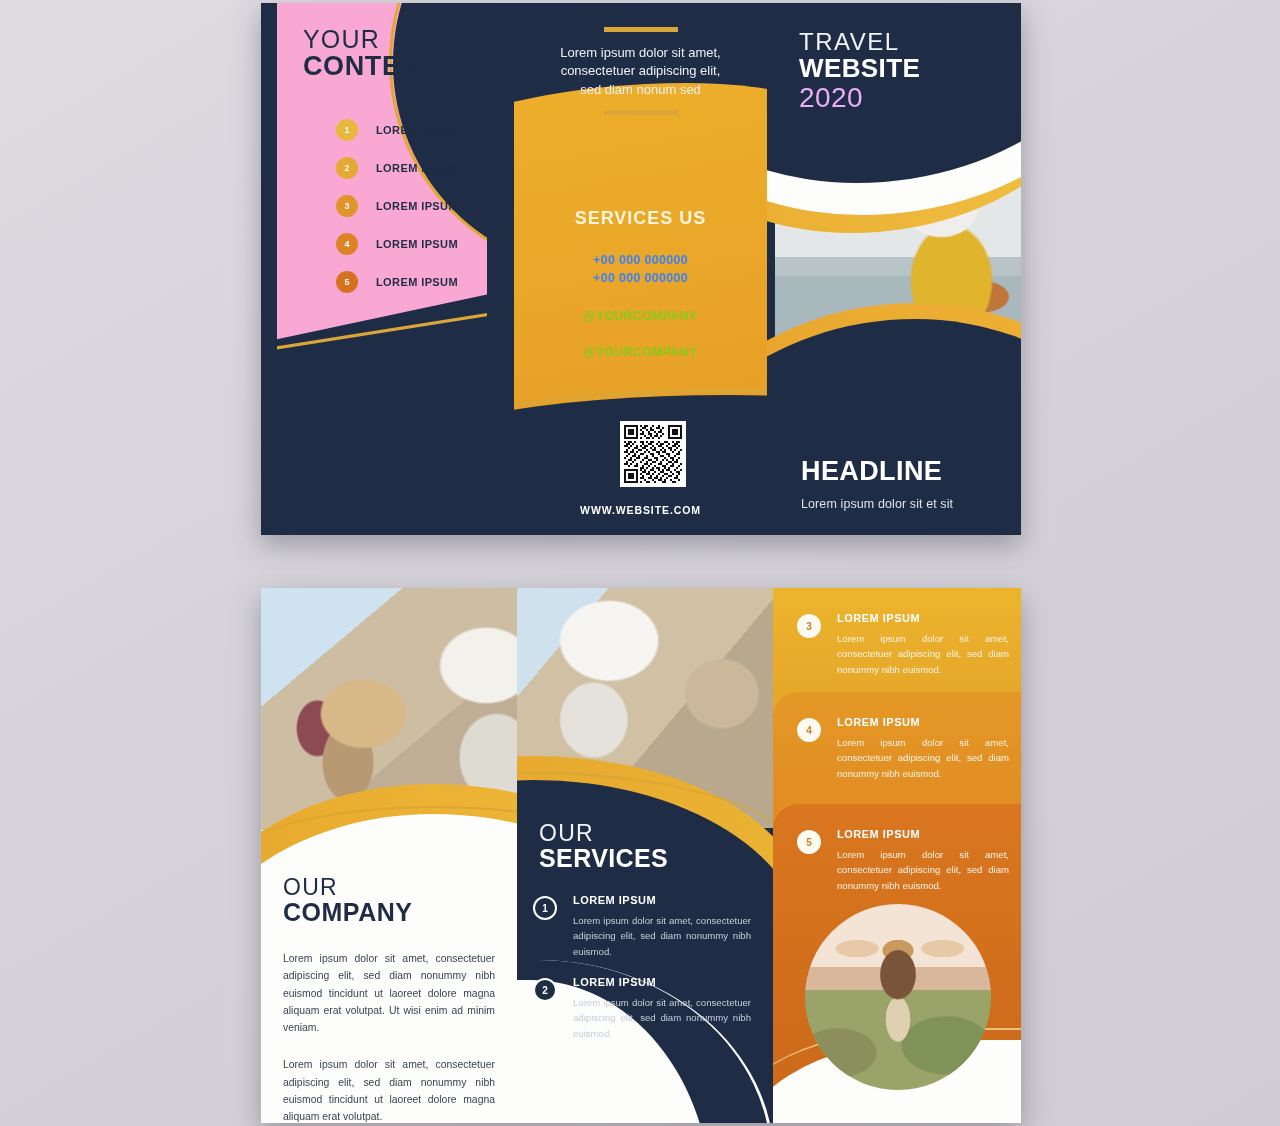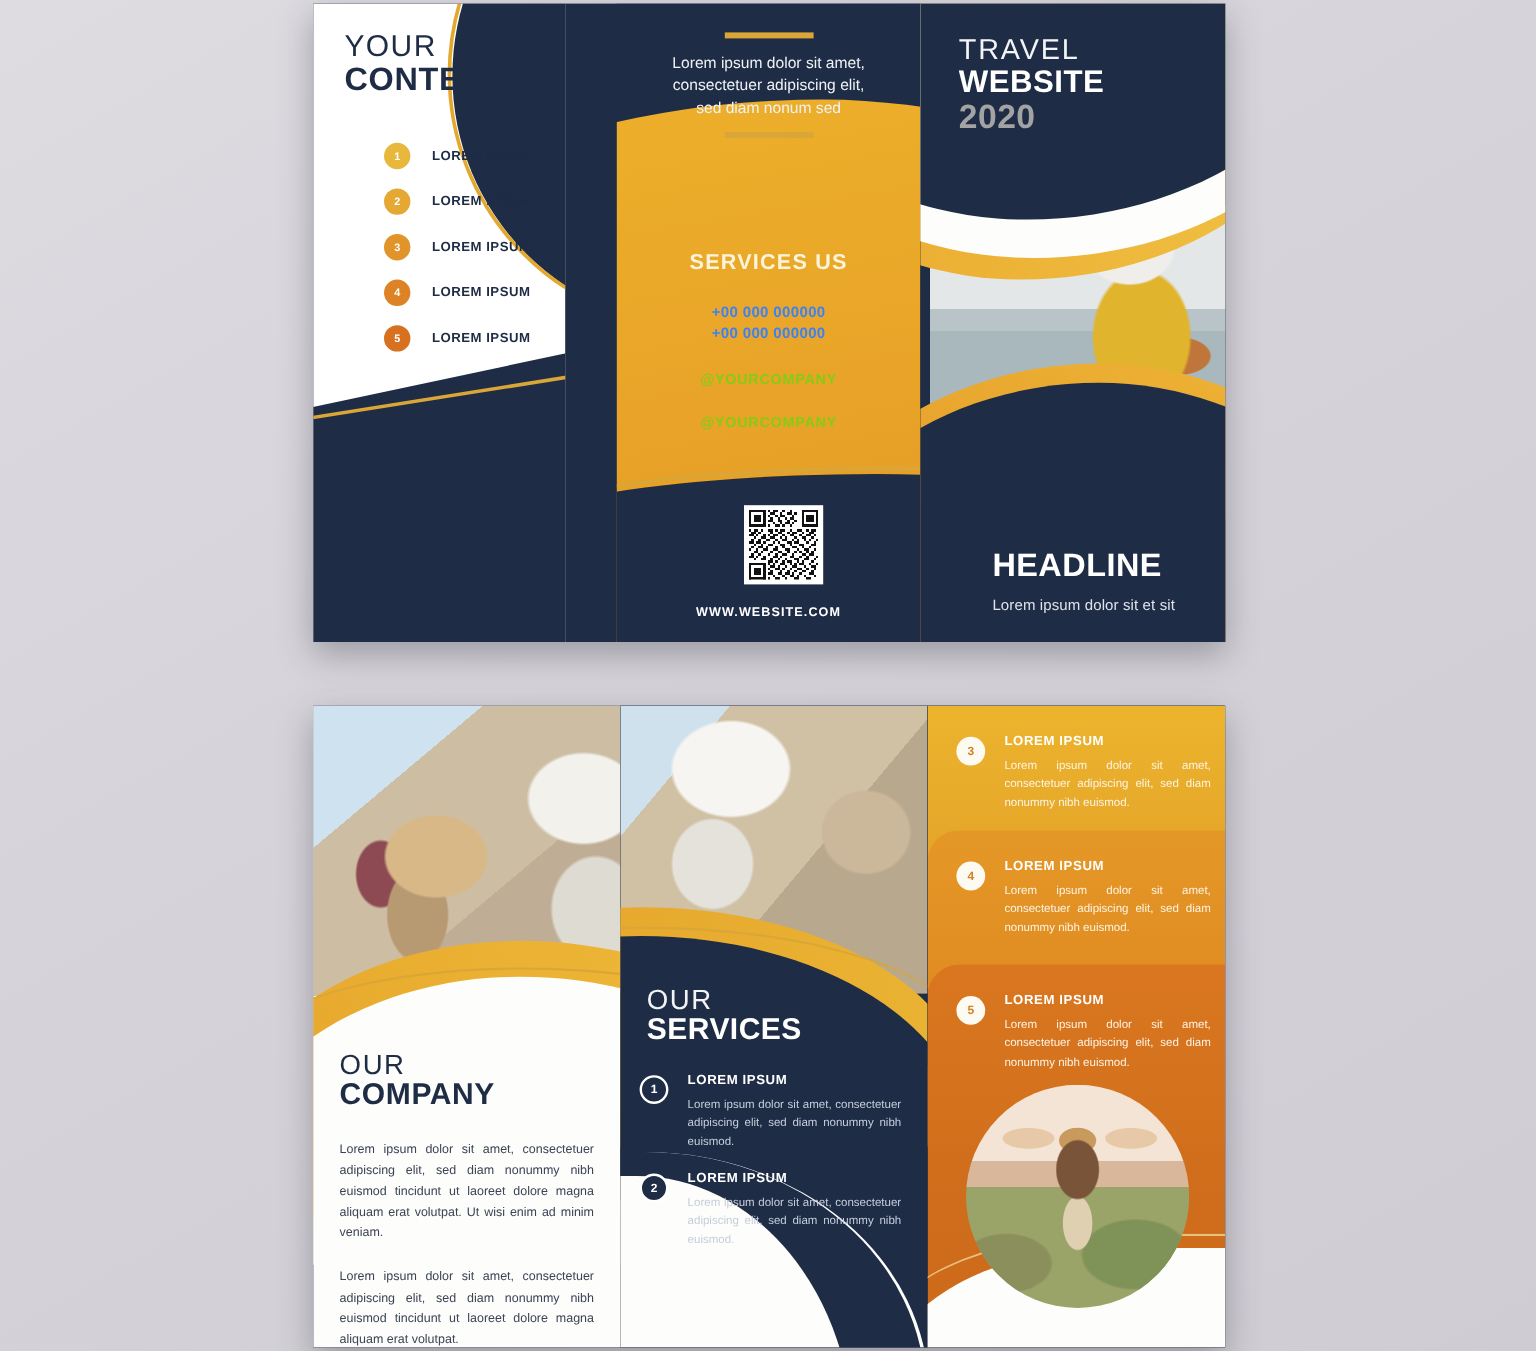--- a/index.html
+++ b/index.html
@@ -18,21 +18,21 @@
     overflow:hidden;
     box-shadow:0 10px 26px rgba(60,58,70,.38);
   }
   #brochure-front{left:261px;top:3px;width:760px;height:532px;}
   #brochure-back {left:261px;top:588px;width:760px;height:535px;}
 
   .panel{position:absolute;top:0;height:100%;overflow:hidden;}
 
   
   
-  #front-left{left:0;width:210px;background:#ffffff;}
+  #front-left{left:16px;width:210px;background:#f9a8d4;}
   #front-left .navy-tr{
     position:absolute;left:116px;top:-150px;width:420px;height:420px;
     background:#1e2c45;border-radius:50%;
   }
   #front-left .gold-tr{
     position:absolute;left:112px;top:-154px;width:420px;height:420px;
     border:3px solid #e2a82f;border-radius:50%;background:transparent;
   }
   #front-left .navy-bottom{
     position:absolute;left:-40px;top:300px;width:420px;height:300px;
@@ -94,21 +94,21 @@
   .contact-block{position:absolute;left:0;top:205px;width:253px;text-align:center;}
   .contact-title{color:#fdf4dc;font-size:18px;font-weight:700;letter-spacing:1px;}
   .contact-phone{color:#3b82f6;font-size:12.5px;font-weight:700;line-height:1.45;margin-top:22px;letter-spacing:.3px;}
   .contact-handle{color:#84cc16;font-size:12px;font-weight:700;letter-spacing:.6px;margin-top:22px;}
 
   .qr-wrap{position:absolute;left:106px;top:418px;width:66px;height:66px;background:#fff;padding:4px;box-sizing:border-box;}
   .qr-wrap svg{display:block;width:100%;height:100%;}
   .website{position:absolute;left:0;top:501px;width:253px;text-align:center;color:#fff;font-size:10.5px;font-weight:700;letter-spacing:.9px;}
 
   
-  #front-right{left:506px;width:254px;background:#1e2c45;padding-left:24px;}
+  #front-right{left:506px;width:254px;background:#1e2c45;}
   #front-right .photo{
     position:absolute;left:8px;top:168px;width:252px;height:262px;
     background:
       radial-gradient(ellipse 22% 18% at 66% 13%, #efeeeb 0 66%, rgba(239,238,235,0) 70%),
       radial-gradient(ellipse 26% 34% at 70% 42%, #e0b42c 0 60%, rgba(224,180,44,0) 64%),
       radial-gradient(ellipse 14% 12% at 60% 12%, #8b4a33 0 55%, rgba(139,74,51,0) 60%),
       radial-gradient(ellipse 16% 13% at 68% 62%, #3f5d86 0 60%, rgba(63,93,134,0) 64%),
       radial-gradient(ellipse 14% 20% at 40% 66%, #dfc0a6 0 58%, rgba(223,192,166,0) 62%),
       radial-gradient(ellipse 18% 10% at 82% 48%, #c0763b 0 58%, rgba(192,118,59,0) 62%),
       linear-gradient(#e4e7e7 0 33%, #b8c4c7 33% 40%, #a8b8bd 40% 82%, #cfc3b2 82% 100%);
@@ -131,22 +131,22 @@
     background:linear-gradient(20deg,#e08b24,#eeb636);
     border-radius:62% 58% 0 0/90% 86% 0 0;
   }
   #front-right .navy-arc-bot{
     position:absolute;left:-120px;top:316px;width:520px;height:300px;
     background:#1e2c45;border-radius:62% 58% 0 0/90% 86% 0 0;
   }
   .title-block{position:absolute;left:32px;top:26px;z-index:6;}
   .title-block .t1{color:#f2f4f7;font-size:24px;letter-spacing:1.5px;line-height:1.05;font-weight:400;}
   .title-block .t2{color:#ffffff;font-size:26px;letter-spacing:.4px;line-height:1.08;font-weight:700;}
-  .title-block .t3{color:#a3a3a3;font-size:28px;font-weight:700;letter-spacing:.4px;line-height:1.15;}
-  .headline-block{position:absolute;left:60px;top:455px;z-index:6;}
+  .title-block .t3{color:#f0abfc;font-size:28px;font-weight:400;letter-spacing:.4px;line-height:1.15;}
+  .headline-block{position:absolute;left:34px;top:455px;z-index:6;}
   .headline-block .h1{color:#ffffff;font-size:27px;font-weight:700;letter-spacing:.4px;line-height:1;}
   .headline-block .h2{color:#dfe3ea;font-size:12.5px;margin-top:12px;letter-spacing:.1px;}
 
   
   #back-left{left:0;width:256px;background:#fdfdfb;}
   #back-left .photo{
     position:absolute;left:0;top:0;width:256px;height:242px;
     background:
       radial-gradient(ellipse 26% 22% at 40% 52%, #d9b887 0 62%, rgba(217,184,135,0) 66%),
       radial-gradient(ellipse 16% 26% at 34% 72%, #b79a72 0 60%, rgba(183,154,114,0) 64%),

